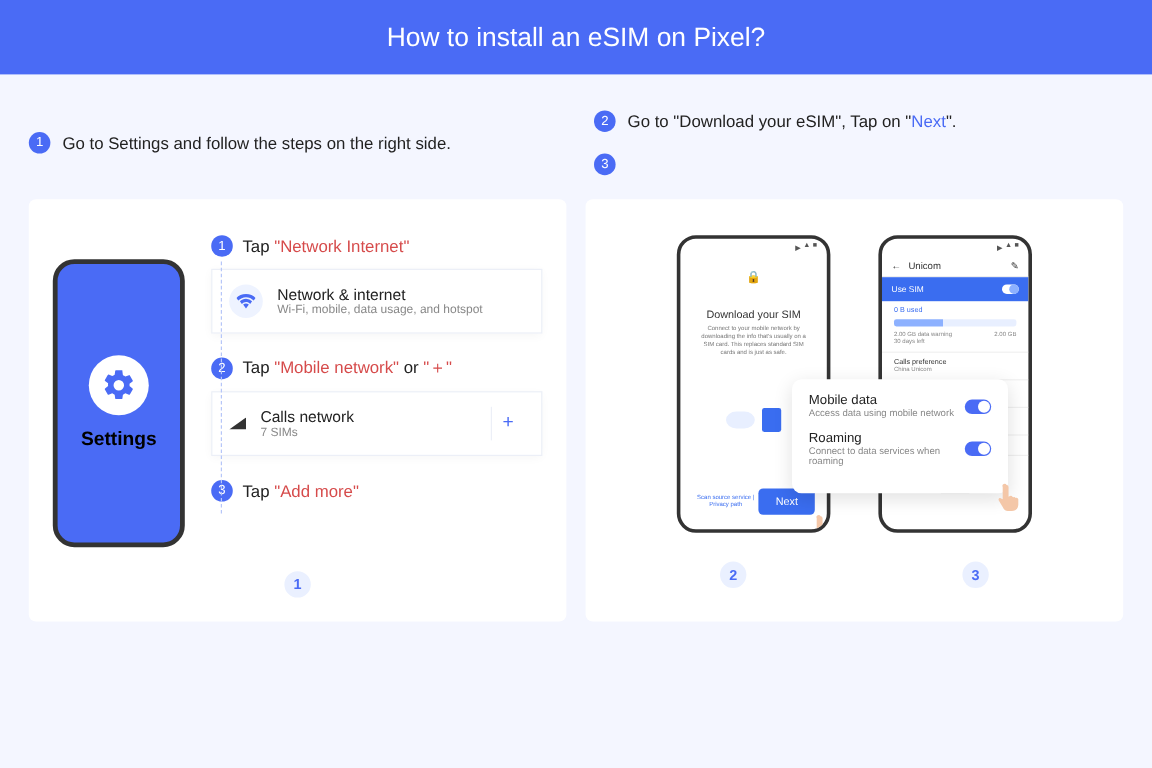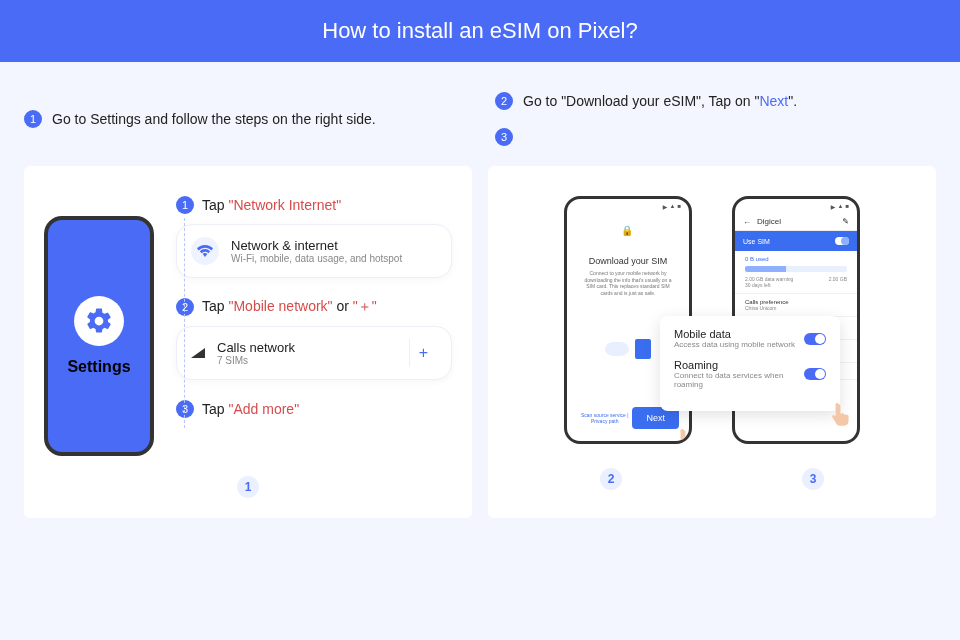--- a/index.html
+++ b/index.html
@@ -16,21 +16,21 @@
 
 
 .panel-left-inner { display: flex; gap: 22px; }
 .phone-mock { width: 110px; height: 240px; border: 4px solid #333; border-radius: 18px; background: #4a6bf5; display: flex; flex-direction: column; align-items: center; justify-content: center; flex-shrink: 0; margin-top: 20px; }
 .gear-circle { width: 50px; height: 50px; border-radius: 50%; background: #fff; display: flex; align-items: center; justify-content: center; margin-bottom: 12px; }
 .gear-svg { width: 30px; height: 30px; fill: #4a6bf5; }
 .settings-label { color: #000000; font-weight: 600; font-size: 16px; }
 .steps-col { flex: 1; display: flex; flex-direction: column; gap: 20px; position: relative; }
 .step-block .step-label { display: flex; align-items: center; gap: 8px; font-size: 14px; color: #222; margin-bottom: 10px; }
 .step-block .step-label .red { color: #d64b4b; }
-.card { background: #fff; border: 1px solid #eceff7; border-radius: 16px; box-shadow: 0 2px 8px rgba(0,0,0,.04); padding: 12px 14px; display: flex; align-items: center; gap: 12px; font-size: 13px; color: #222; }
+.card { background: #fff; border: 1px solid #eceff7; border-radius: 0; box-shadow: 0 2px 8px rgba(0,0,0,.04); padding: 12px 14px; display: flex; align-items: center; gap: 12px; font-size: 13px; color: #222; }
 .card .subtitle { font-size: 10px; color: #888; }
 .wifi-icon-circle { width: 28px; height: 28px; border-radius: 50%; background: #eef3ff; display: flex; align-items: center; justify-content: center; color: #4a6bf5; }
 .signal-icon { width: 14px; height: 10px; display: inline-block; }
 .plus-btn { width: 28px; height: 28px; border-left: 1px solid #eceff7; display: flex; align-items: center; justify-content: center; color: #4a6bf5; font-size: 16px; margin-left: auto; }
 .add-plus { width: 12px; height: 12px; color: #4a6bf5; }
 .dotted-line { position: absolute; left: 8px; top: 22px; bottom: 28px; border-left: 1.5px dashed #b6c6f8; }
 .badge-bottom { width: 22px; height: 22px; border-radius: 50%; background: #eaf0ff; color: #4a6bf5; font-size: 12px; font-weight: 600; display: flex; align-items: center; justify-content: center; margin: 20px auto 0 auto; }
 
 
 .panel-right-inner { display: flex; gap: 40px; justify-content: center; position: relative; }
@@ -189,21 +189,21 @@
         <div class="status-bar">
           <span>&nbsp;</span>
             <span class="right-icons">
               <span>▶</span>
               <span>▲</span>
               <span>■</span>
             </span>
         </div>
         <div class="topbar">
           <span>←</span>
-          <span>Digicel</span>
+          <span>Unicom</span>
           <span style="margin-left:auto">✎</span>
         </div>
         <div class="blue-strip">
           <span>Use SIM</span>
           <span style="width:14px;height:8px;background:#fff;border-radius:5px;position:relative">
               <span style="position:absolute;right:0;top:0;width:8px;height:8px;background:#8db1ff;border-radius:50%"></span>
             </span>
         </div>
         <div class="usage-row">
           <div class="usage-colored">0 B used</div>

